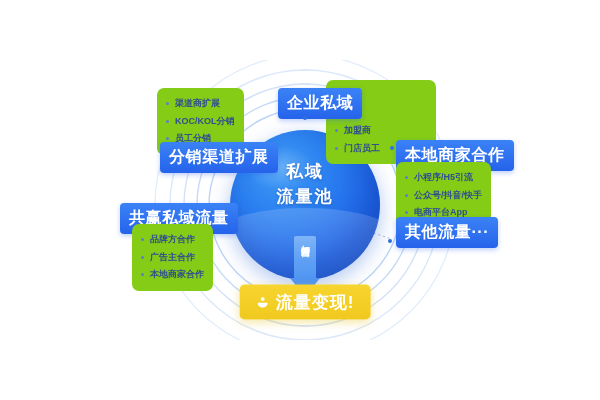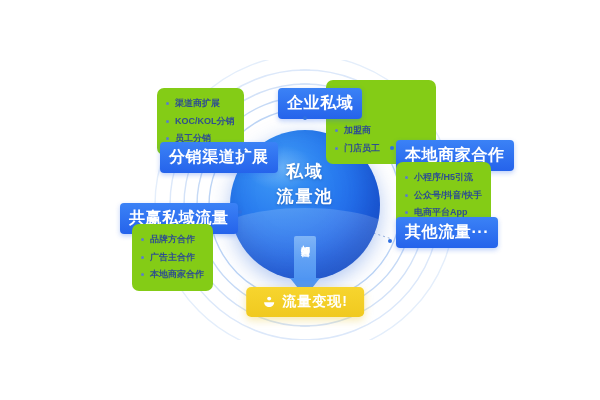--- a/index.html
+++ b/index.html
@@ -88,21 +88,21 @@
   .panel.two-col li{width:46px;}
 
   
   .monetize{
     position:absolute;left:305px;top:302px;transform:translate(-50%,-50%);
     display:flex;align-items:center;gap:6px;
     background:linear-gradient(180deg,#f7d52e 0%,#f0c91f 100%);
     border-radius:5px;padding:6px 16px;white-space:nowrap;
     box-shadow:0 3px 8px rgba(230,190,20,.35);
   }
-  .monetize .m-label{color:#ffffff;font-size:14px;font-weight:bold;letter-spacing:1px;}
+  .monetize .m-label{color:#ffffff;font-size:17px;font-weight:bold;letter-spacing:1px;}
   .coin-icon{width:14px;height:14px;display:block;}
 
   
   .dot{
     position:absolute;width:4px;height:4px;border-radius:50%;
     background:#2f6fe0;
   }
 </style>
 </head>
 <body>

